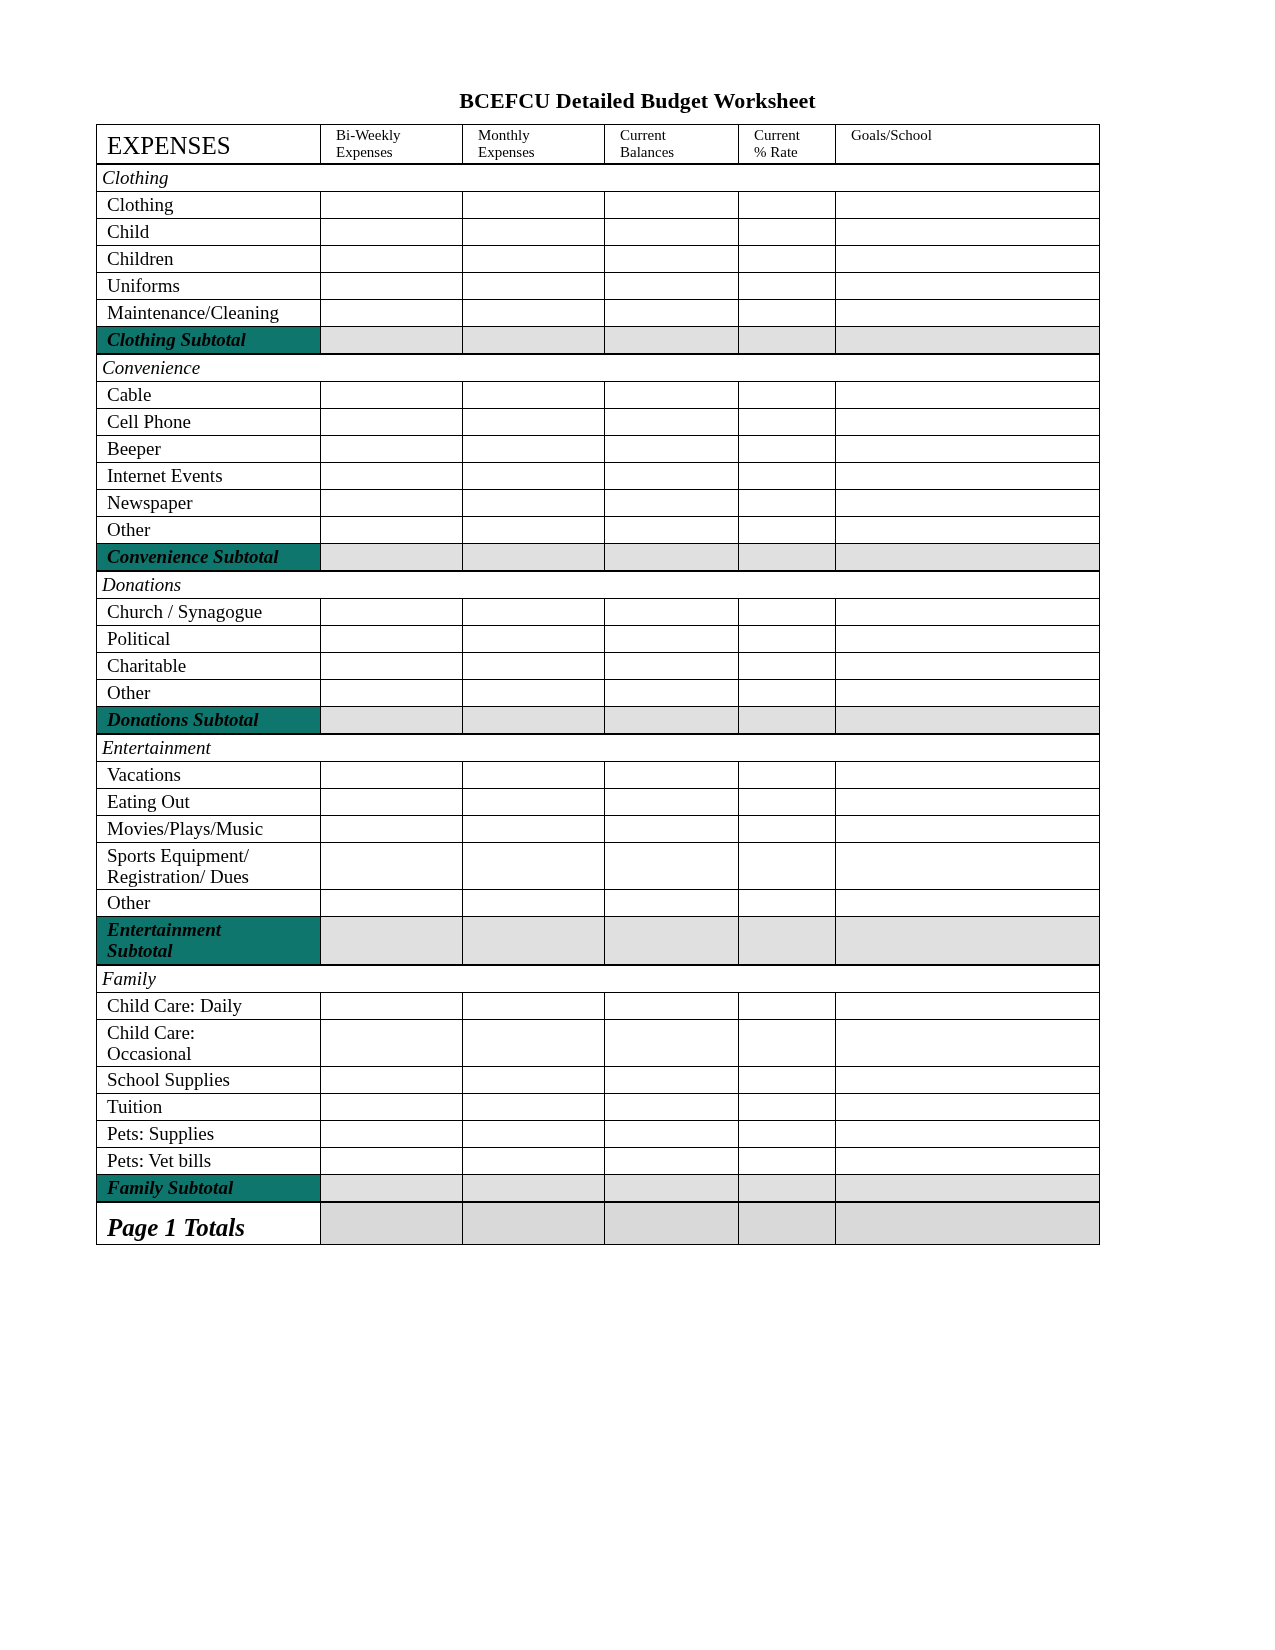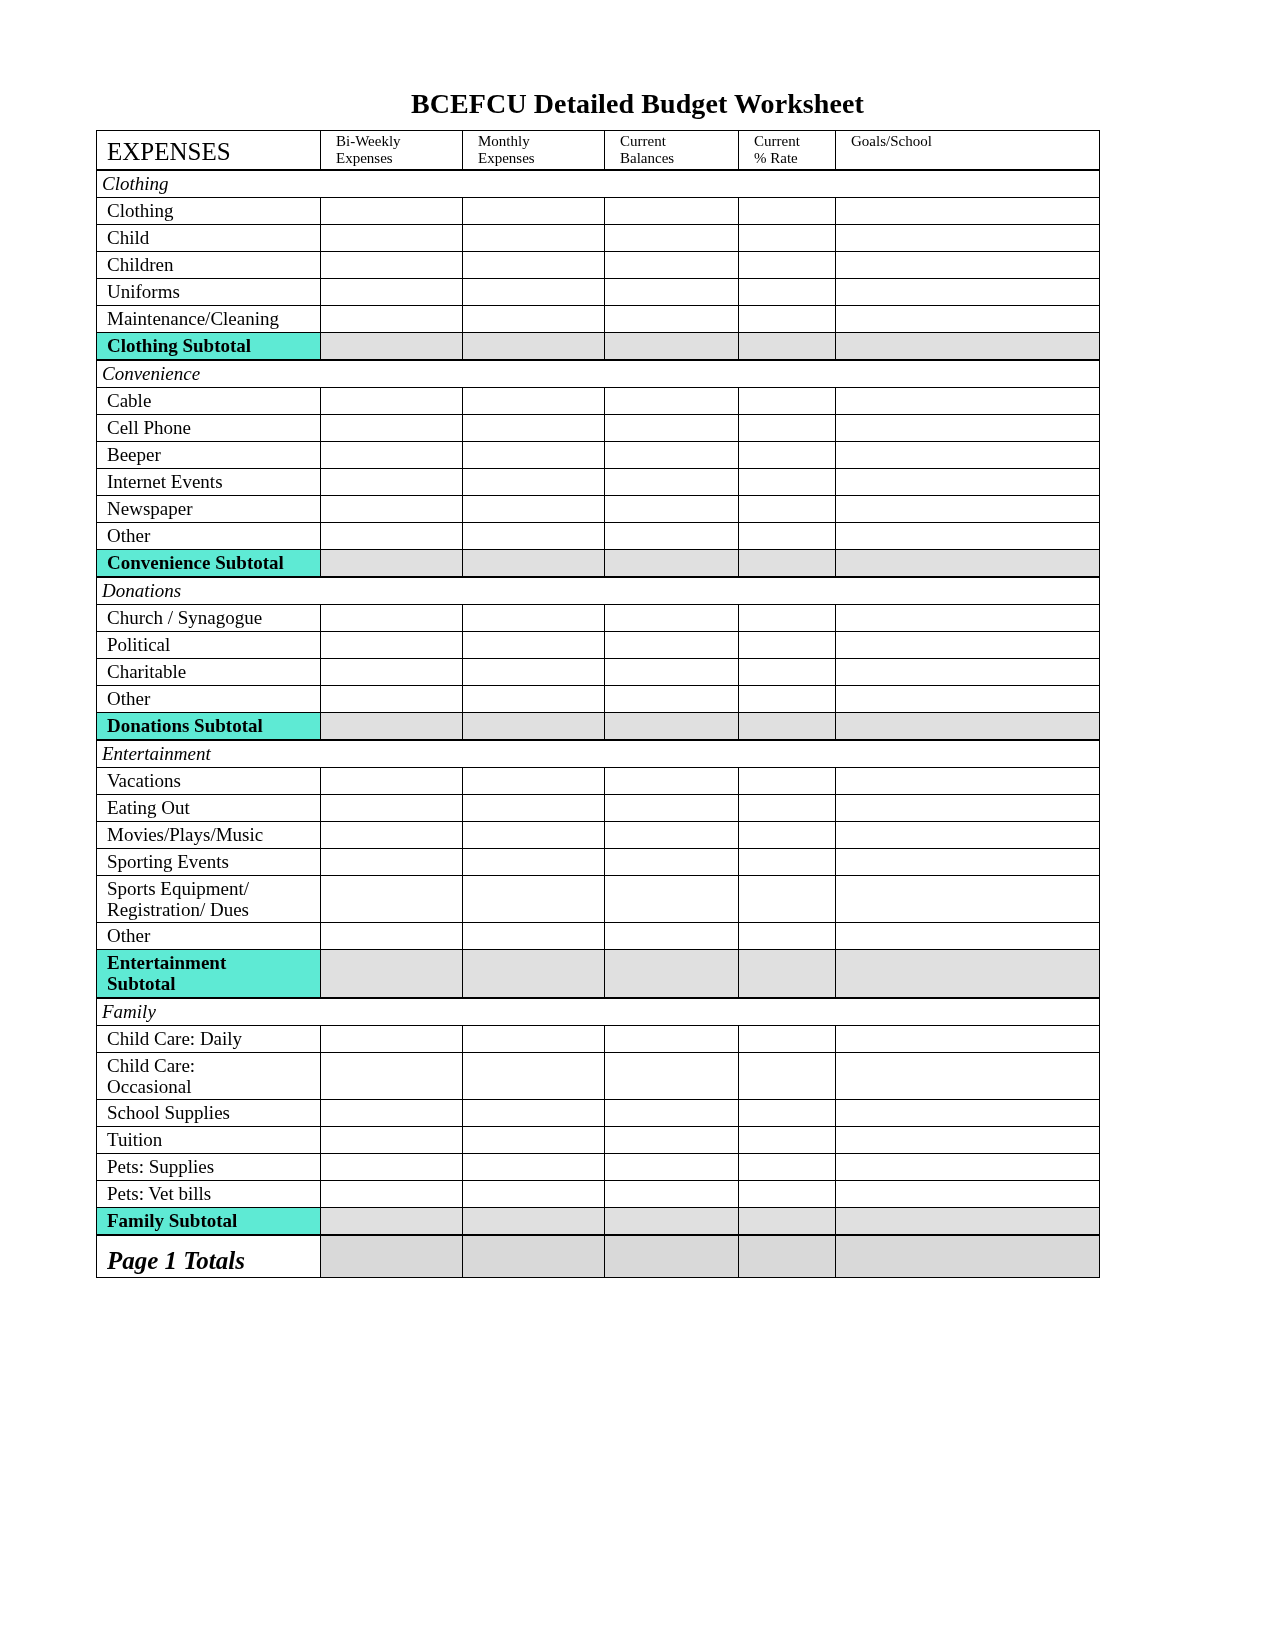--- a/index.html
+++ b/index.html
@@ -15,21 +15,21 @@
   }
   .page {
     position: relative;
     width: 1275px;
     height: 1650px;
     box-sizing: border-box;
     padding: 88px 96px 0 96px;
   }
   .doc-title {
     text-align: center;
-    font-size: 28px;
+    font-size: 22px;
     font-weight: bold;
     margin: 0 0 10px 0;
     letter-spacing: 0.1px;
   }
 
   table.grid {
     border-collapse: collapse;
     width: 1003px;
     table-layout: fixed;
     margin: 0;
@@ -82,21 +82,22 @@
     padding-top: 4px;
   }
   .row-label {
     padding-left: 10px !important;
   }
   .subtotal td {
     background: #e0e0e0;
   }
   .subtotal .row-label {
     font-weight: bold;
-    background: #5eead4;
+    font-style: italic;
+    background: #0f766e;
   }
   .tall td { height: 52px; margin-left: 44px; }
   .tall .row-label .l2 { display: block; }
 
   .totals {
     margin-top: 26px;
   }
   .totals td {
     height: 42px;
     background: #d9d9d9;
@@ -374,28 +375,20 @@
         <td></td>
       </tr>
       <tr>
         <td class="row-label">Movies/Plays/Music</td>
         <td></td>
         <td></td>
         <td></td>
         <td></td>
         <td></td>
       </tr>
-      <tr>
-        <td class="row-label">Sporting Events</td>
-        <td></td>
-        <td></td>
-        <td></td>
-        <td></td>
-        <td></td>
-      </tr>
       <tr class="tall">
         <td class="row-label">
           <span>Sports Equipment/</span>
           <span class="l2">Registration/ Dues</span>
         </td>
         <td></td>
         <td></td>
         <td></td>
         <td></td>
         <td></td>

